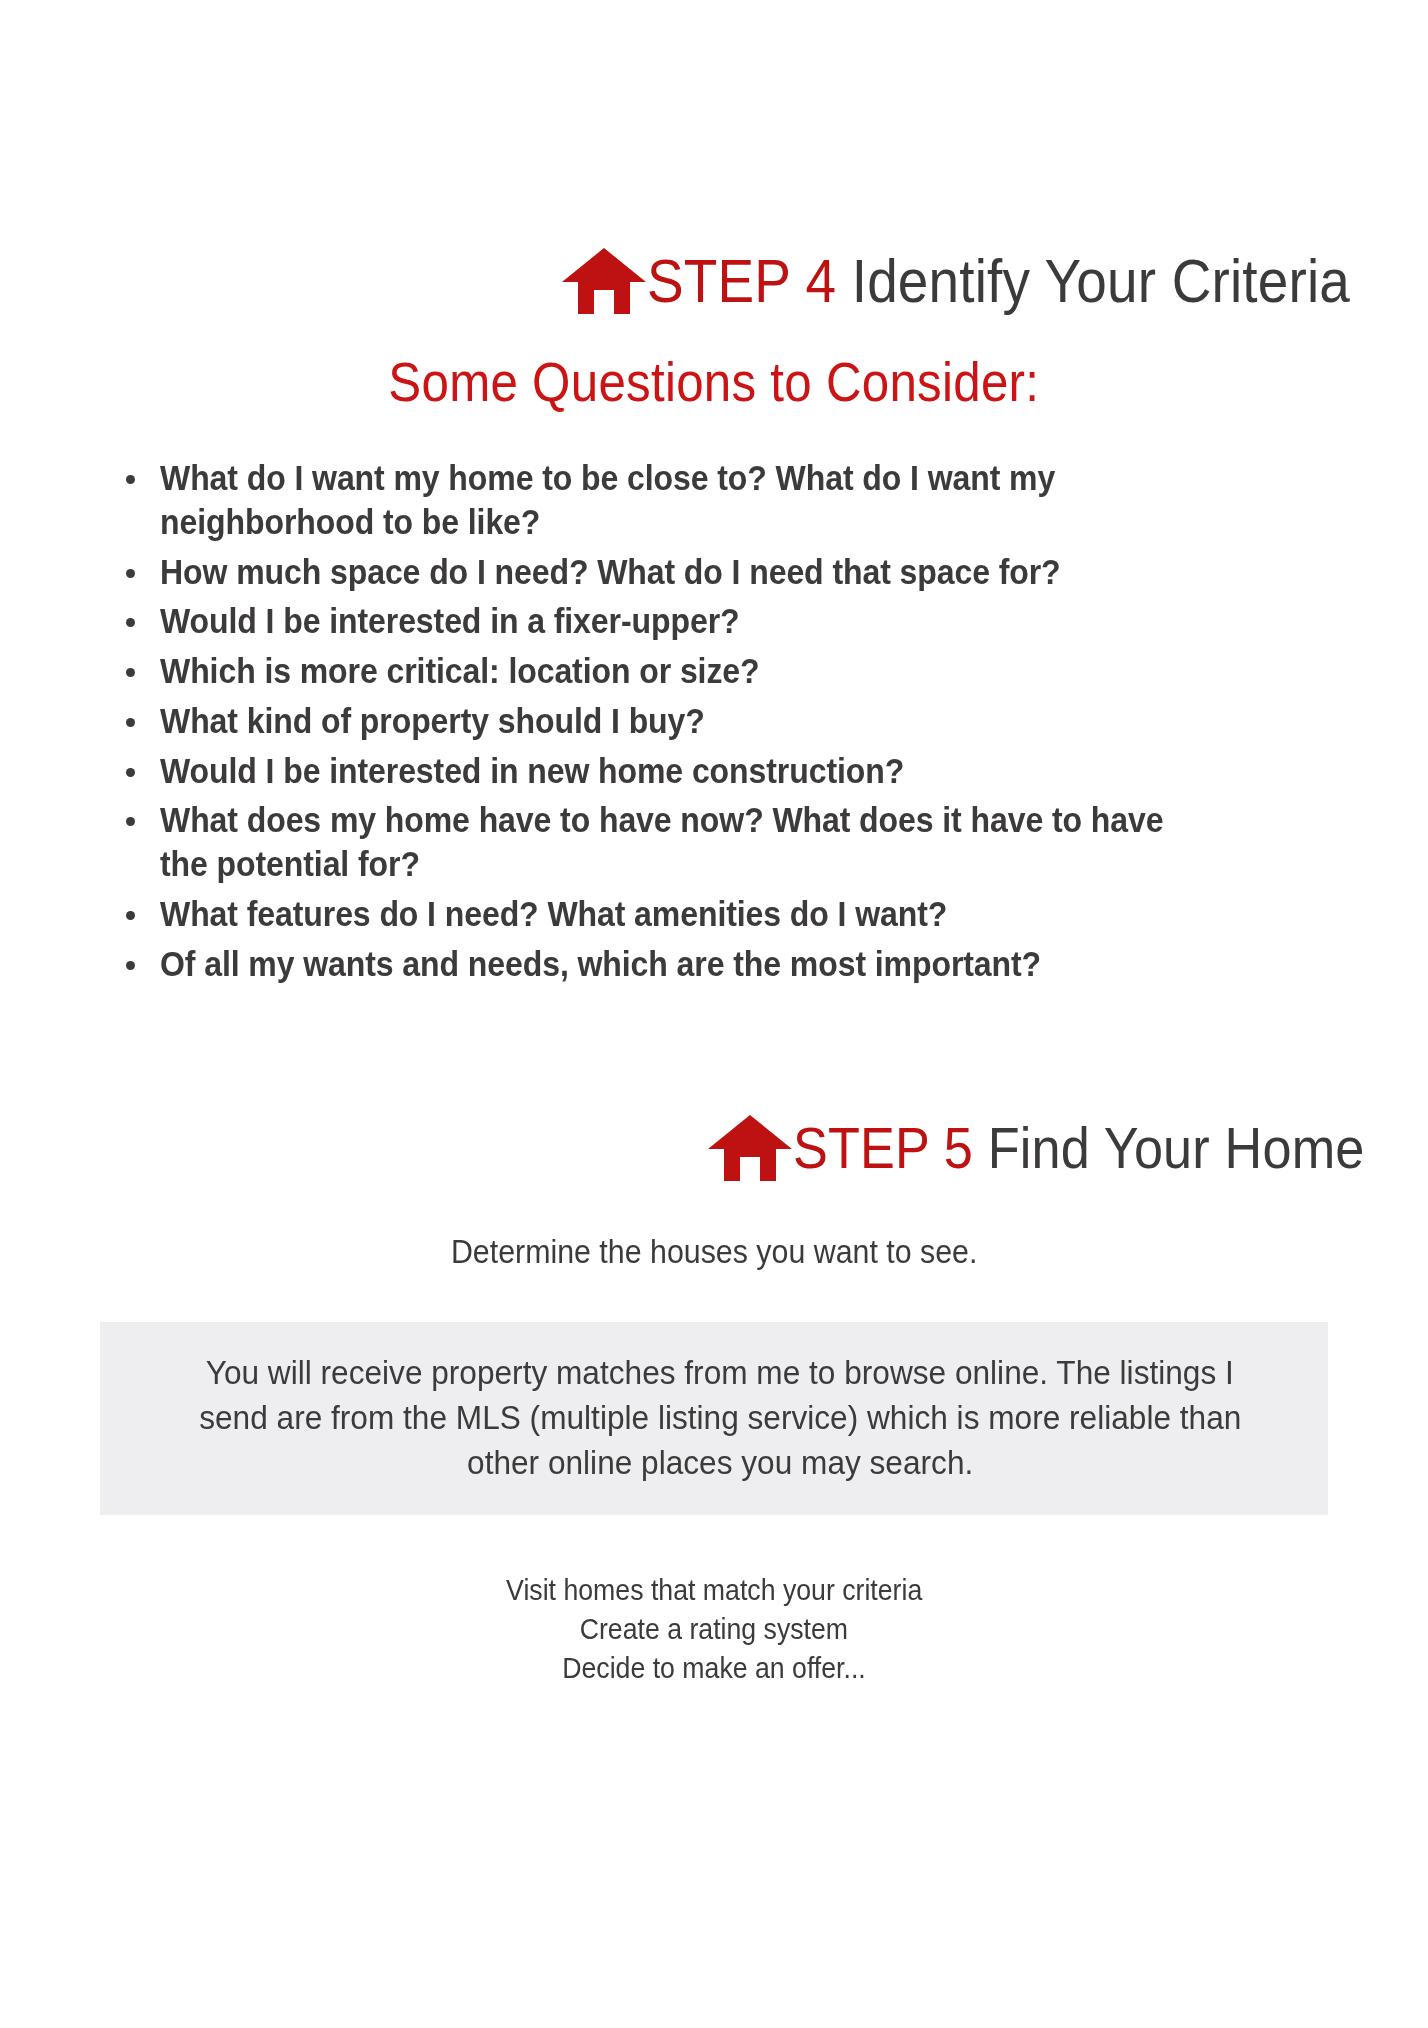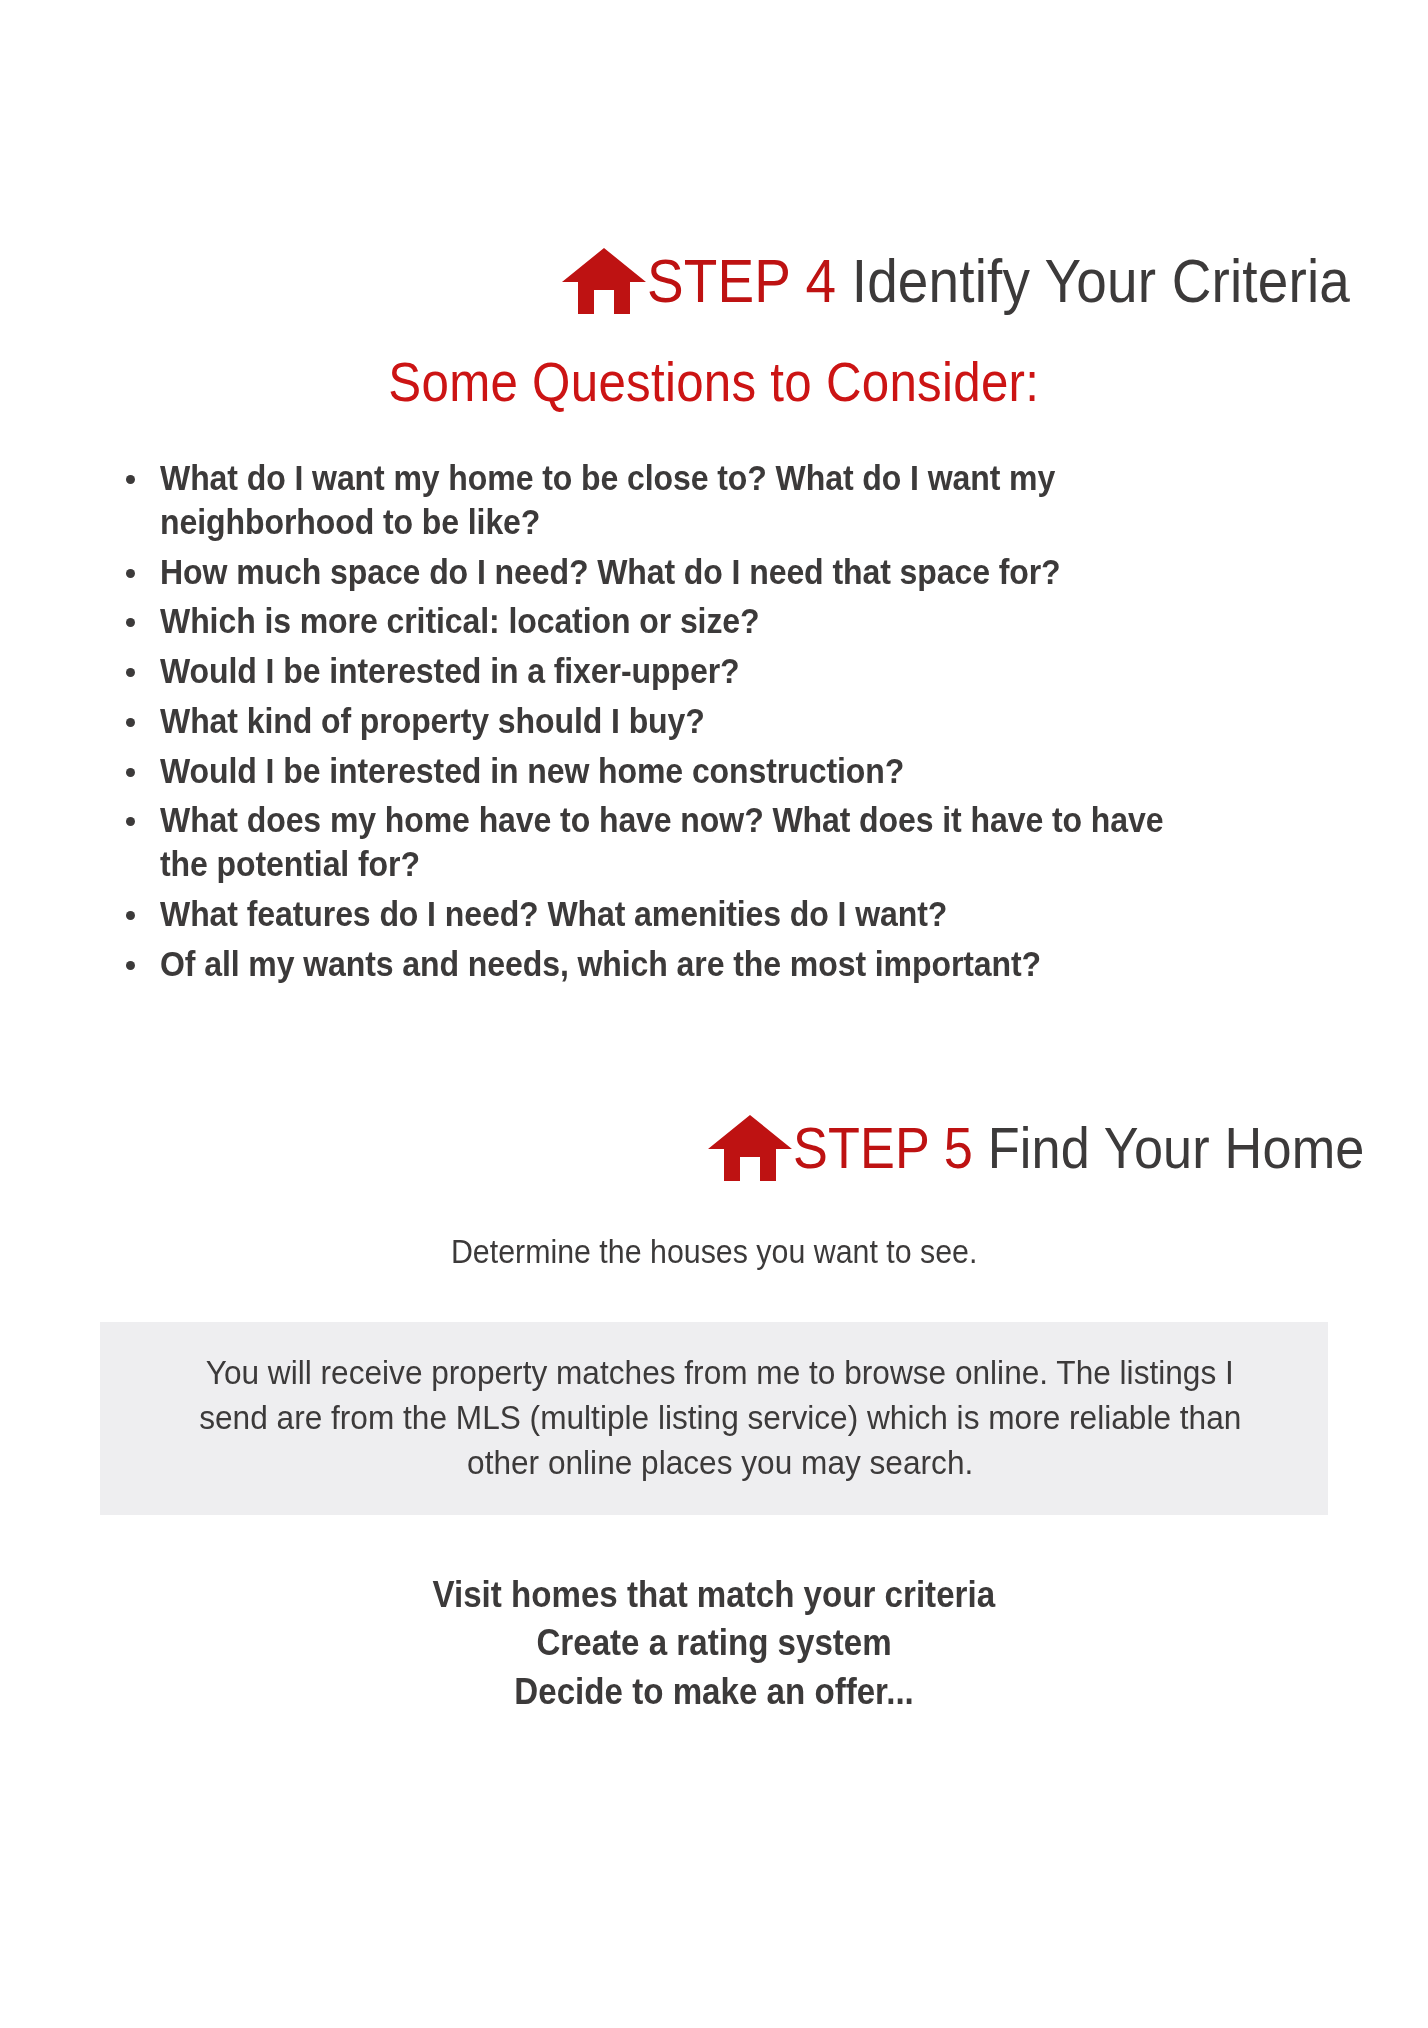--- a/index.html
+++ b/index.html
@@ -128,22 +128,22 @@
     margin: 0;
   }
   .callout p span { display: inline-block; transform: scaleX(0.93); }
 
   
   .closing {
     margin-top: 56px;
     text-align: center;
   }
   .closing div {
-    font-size: 36px;
-    font-weight: 700;
+    font-size: 29px;
+    font-weight: 400;
     line-height: 1.35;
     color: #3c3a3a;
   }
   .closing div span { display: inline-block; transform: scaleX(0.92); }
 </style>
 </head>
 <body>
 
 <div class="page">
 
@@ -158,22 +158,22 @@
     </span>
   </div>
 
   <div class="subtitle">
     <span>Some Questions to Consider:</span>
   </div>
 
   <ul class="qlist">
     <li><span class="litext">What do I want my home to be close to? What do I want my neighborhood to be like?</span></li>
     <li><span class="litext">How much space do I need? What do I need that space for?</span></li>
+    <li><span class="litext">Would I be interested in a fixer-upper?</span></li>
     <li><span class="litext">Which is more critical: location or size?</span></li>
-    <li><span class="litext">Would I be interested in a fixer-upper?</span></li>
     <li><span class="litext">What kind of property should I buy?</span></li>
     <li><span class="litext">Would I be interested in new home construction?</span></li>
     <li><span class="litext">What does my home have to have now? What does it have to have the potential for?</span></li>
     <li><span class="litext">What features do I need? What amenities do I want?</span></li>
     <li><span class="litext">Of all my wants and needs, which are the most important?</span></li>
   </ul>
 
   <div class="step-head step5">
     <span class="house-icon small">
       <svg viewBox="0 0 86 70" width="86" height="70" aria-hidden="true">

